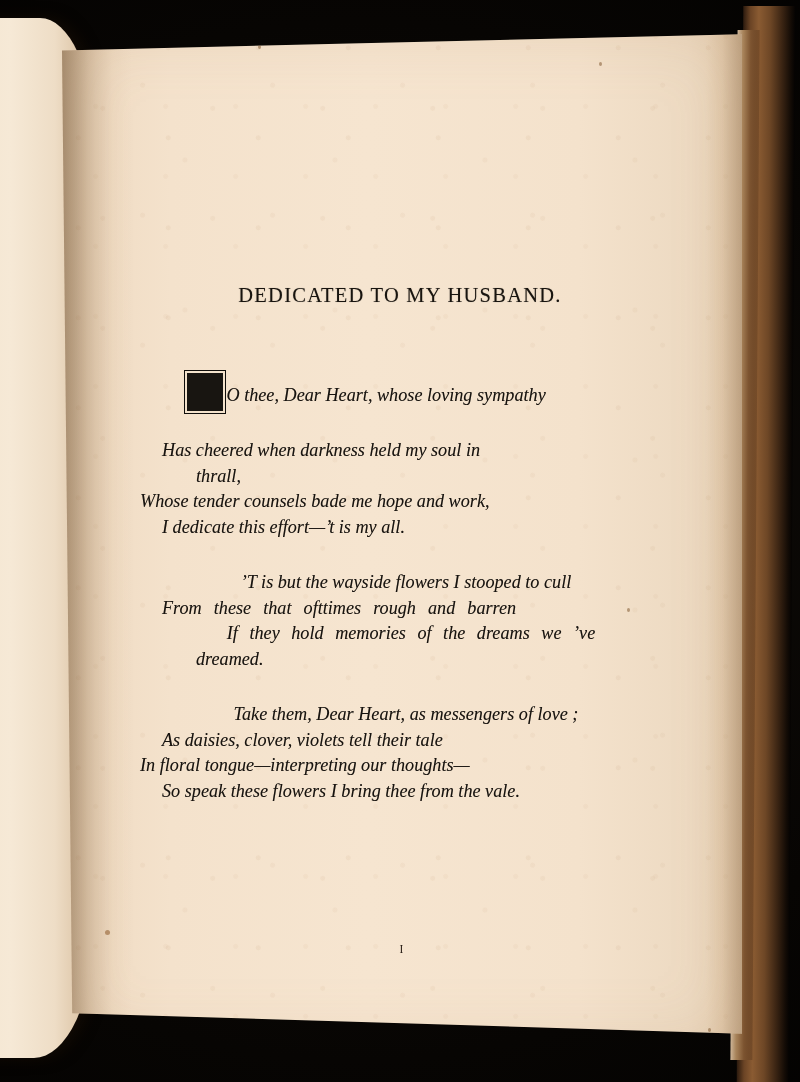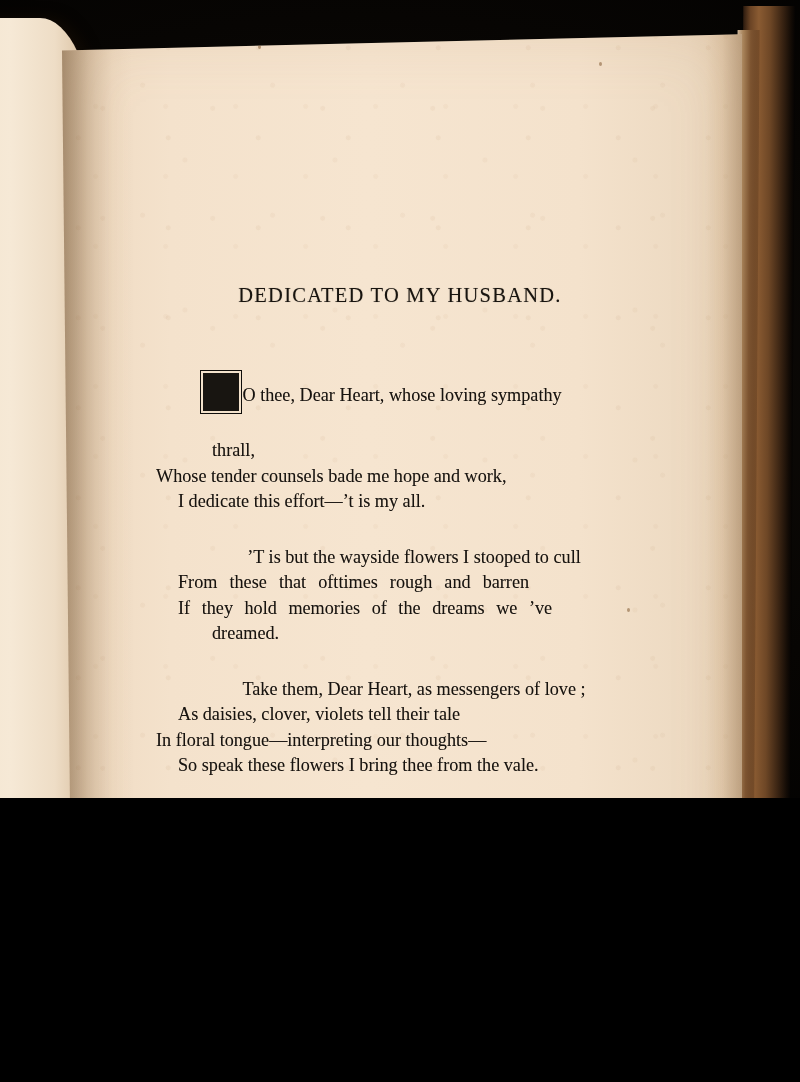--- a/index.html
+++ b/index.html
@@ -10,21 +10,21 @@
   body {
     width: 800px;
     height: 1082px;
     overflow: hidden;
     font-family: "Liberation Serif", "DejaVu Serif", serif;
   }
 
   #scan {
     position: relative;
     width: 800px;
-    height: 798px;
+    height: 1082px;
     background: #050403;
     overflow: hidden;
   }
 
   
   .backdrop {
     position: absolute;
     inset: 0;
     background:
       radial-gradient(ellipse 120% 80% at 45% 50%, #14100c 0%, #070503 60%, #000 100%);
@@ -152,40 +152,41 @@
     font-size: 20.5px;
     letter-spacing: 1.25px;
     text-align: center;
     font-weight: 400;
     margin: 0 0 38px 0;
     color: #18140f;
     text-shadow: 0 0 1px rgba(24,20,15,.35);
   }
 
   .stanza {
-    margin: 0 0 30px 16px;
+    margin: 0 0 30px 0;
+    font-style: italic;
   }
   .stanza:last-of-type { margin-bottom: 0; }
 
   .ln {
     font-size: 18.2px;
     line-height: 25.5px;
     color: #17130f;
     white-space: pre-wrap;
     text-shadow: 0 0 .6px rgba(23,19,15,.3);
   }
   
   .i0 { margin-left: 0px; }
   .i1 { margin-left: 22px; }
   .i2 { margin-left: 56px; }
   .i3 { margin-left: 12px; text-align: center; }
 
   
   .just-a { word-spacing: 7.5px; margin-left: 22px; }
-  .just-b { word-spacing: 7.0px; margin-left: 22px; }
+  .just-b { word-spacing: 7.0px; margin-left: 22px; text-align: center; }
 
   
   .first-line {
     position: relative;
     margin-left: 0;
   }
   .dropcap {
     display: inline-block;
     width: 36px;
     height: 38px;
@@ -235,20 +236,21 @@
     <div class="typeblock">
 
       <h1 class="page-title">DEDICATED TO MY HUSBAND.</h1>
 
       <div class="stanza">
         <div class="ln first-line">
           <span class="dropcap">
             
           </span><span>O thee, Dear Heart, whose loving sympathy</span>
         </div>
+        <div class="ln i1">Has cheered when darkness held my soul in</div>
         <div class="ln i2">thrall,</div>
         <div class="ln i0">Whose tender counsels bade me hope and work,</div>
         <div class="ln i1">I dedicate this effort—’t is my all.</div>
       </div>
 
       <div class="stanza">
         <div class="ln i3">’T is but the wayside flowers I stooped to cull</div>
         <div class="ln just-a">From these that ofttimes rough and barren</div>
         <div class="ln just-b">If they hold memories of the dreams we ’ve</div>
         <div class="ln i2">dreamed.</div>

